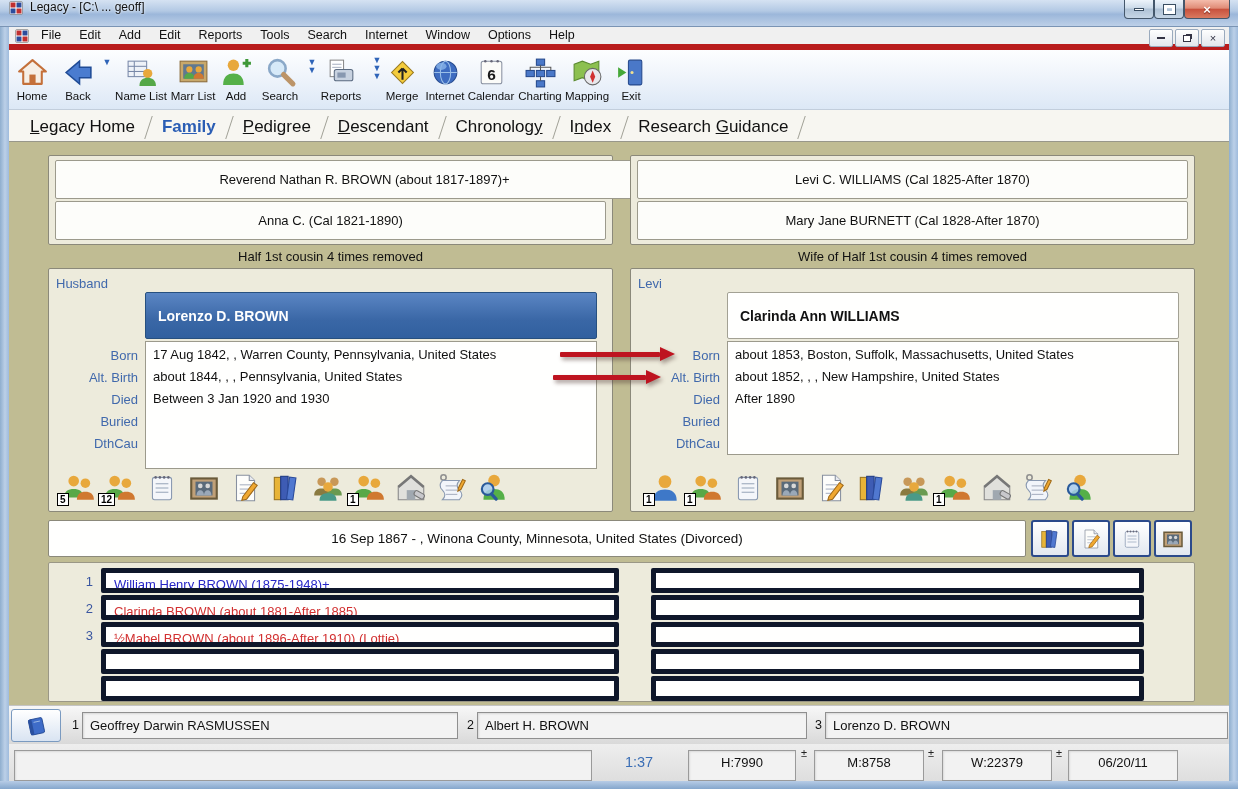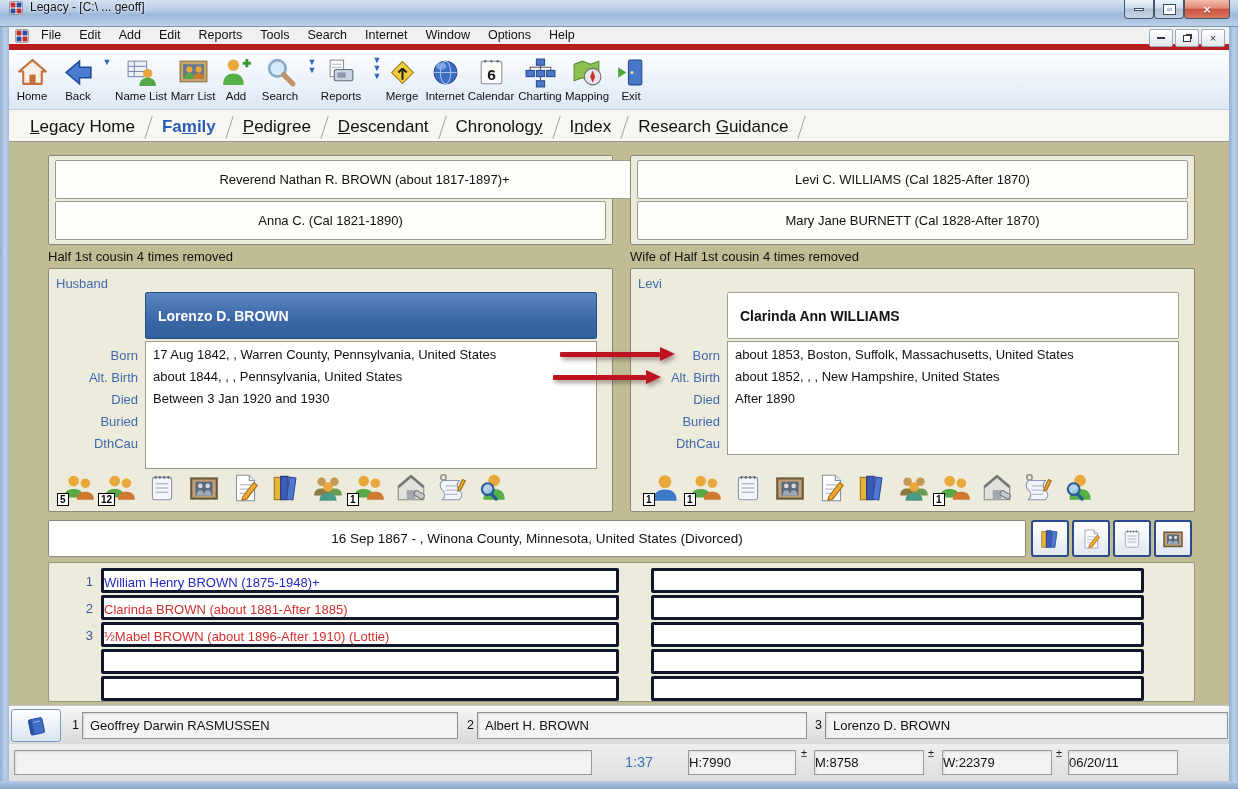--- a/index.html
+++ b/index.html
@@ -47,21 +47,21 @@
   .tabrow{position:absolute;left:9px;top:110px;width:1220px;height:32px;background:#F7F6F1;
     border-bottom:1px solid #98978A;display:flex;align-items:flex-end;padding-left:8px}
   .tab{height:27px;line-height:26px;padding:0 13px;font-size:17px;white-space:nowrap}
   .tab .key{text-decoration:underline}
   .tab.active{color:#2A5DB4;font-weight:bold}
   .tabsep{width:1px;height:23px;background:#A0A096;transform:skewX(-18deg);margin-bottom:2px}
 
   .panel{position:absolute;background:#EDEBDC;border:1px solid #8B897A;border-radius:2px}
   .pbox{position:absolute;background:#FDFDFA;border:1px solid #9C9A8C;border-radius:2px;
     text-align:center;font-size:13px;line-height:37px;white-space:nowrap;overflow:hidden}
-  .caption{position:absolute;text-align:left;font-size:13px}
+  .caption{position:absolute;text-align:center;font-size:13px}
   .seclabel{position:absolute;color:#4169AC;font-size:13px}
   .namebar-h{position:absolute;background:linear-gradient(180deg,#5B86C4,#3A67A6 60%,#31609F);
     border:1px solid #27507F;color:#fff;font-weight:bold;font-size:14px;
     display:flex;align-items:center;padding-left:12px;border-radius:2px}
   .namebar-w{position:absolute;background:#FFFFFE;border:1px solid #A3A194;color:#111;
     font-weight:bold;font-size:14px;display:flex;align-items:center;padding-left:12px;border-radius:2px}
   .databox{position:absolute;background:#FFFFFE;border:1px solid #9C9A8C;padding-top:2px}
   .drow{height:22px;line-height:22px;font-size:13px;padding-left:7px;white-space:nowrap;overflow:hidden}
   .flabel{height:22px;line-height:22px;text-align:right;color:#4169AC;font-size:13px}
 
@@ -71,37 +71,37 @@
     font-size:10px;font-weight:bold;line-height:11px;padding:0 2px;color:#000}
 
   .mtext{position:absolute;background:#FFFFFE;border:1px solid #8B897A;border-radius:2px;
     text-align:center;font-size:13.5px;line-height:35px}
   .mbtn{position:absolute;width:38px;height:37px;border:2px solid #2B4A8B;border-radius:3px;
     background:linear-gradient(#FFFFFF,#E2E8F0);display:flex;align-items:center;justify-content:center}
   .mbtn svg{width:24px;height:24px}
 
   .chpanel{position:absolute;left:48px;top:562px;width:1147px;height:140px;background:#EDEBDC;
     border:1px solid #9A9786;border-radius:2px}
-  .chrow{position:absolute;background:#FFFFFE;border:3px solid #0f172a;border-radius:2px;
-    font-size:13px;line-height:23px;padding-left:0;white-space:nowrap;overflow:hidden;height:25px}
+  .chrow{position:absolute;background:#FFFFFE;border:5px solid #0f172a;border-radius:2px;
+    font-size:13px;line-height:23px;padding-left:8px;white-space:nowrap;overflow:hidden;height:25px}
   .chnum{position:absolute;width:36px;text-align:right;font-size:13px;color:#3A56A0;line-height:25px}
   .c-blue{color:#2626C6}.c-red{color:#D23030}
 
   .bookbar{position:absolute;left:9px;top:705px;width:1220px;height:39px;
     background:linear-gradient(#F7F7F7,#D9D9D9);border-top:1px solid #C4C4C4}
   .bookbtn{position:absolute;left:2px;top:3px;width:50px;height:33px;border:1px solid #7A9AC0;
     border-radius:3px;background:linear-gradient(#FFFFFF,#D9E4F2);display:flex;align-items:center;justify-content:center}
   .bslot{position:absolute;top:6px;height:27px;background:#F3F3F3;border:1px solid #8F8F8F;
     box-shadow:inset 1px 1px 2px rgba(0,0,0,.12);font-size:13px;line-height:25px;padding-left:7px;white-space:nowrap;overflow:hidden}
   .bnum{position:absolute;top:6px;font-size:12.5px;line-height:27px;text-align:right}
 
   .statusbar{position:absolute;left:9px;top:744px;width:1220px;height:37px;
     background:linear-gradient(#EEEEEE,#DEDEDE)}
-  .sbox{position:absolute;top:6px;height:25px;background:#F2F2F2;border:1px solid #9A9A9A;
-    box-shadow:inset 1px 1px 2px rgba(0,0,0,.10);font-size:13px;line-height:23px}
+  .sbox{position:absolute;top:6px;height:31px;background:#F2F2F2;border:1px solid #9A9A9A;
+    box-shadow:inset 1px 1px 2px rgba(0,0,0,.10);font-size:13px;text-align:center;line-height:23px}
   .stime{position:absolute;top:6px;color:#3B6EB5;font-size:14.5px;line-height:25px}
   .pm{position:absolute;top:3px;font-size:11px;color:#222}
 
   .arrow{position:absolute;filter:drop-shadow(2px 3px 2px rgba(70,45,40,.45))}
   .ashaft{position:absolute;top:5px;height:5px;background:#BE1420;border-radius:1px}
   .ahead{position:absolute;top:0;width:0;height:0;border-left:15px solid #BE1420;
     border-top:7px solid transparent;border-bottom:7px solid transparent}
 </style>
 </head>
 <body>

